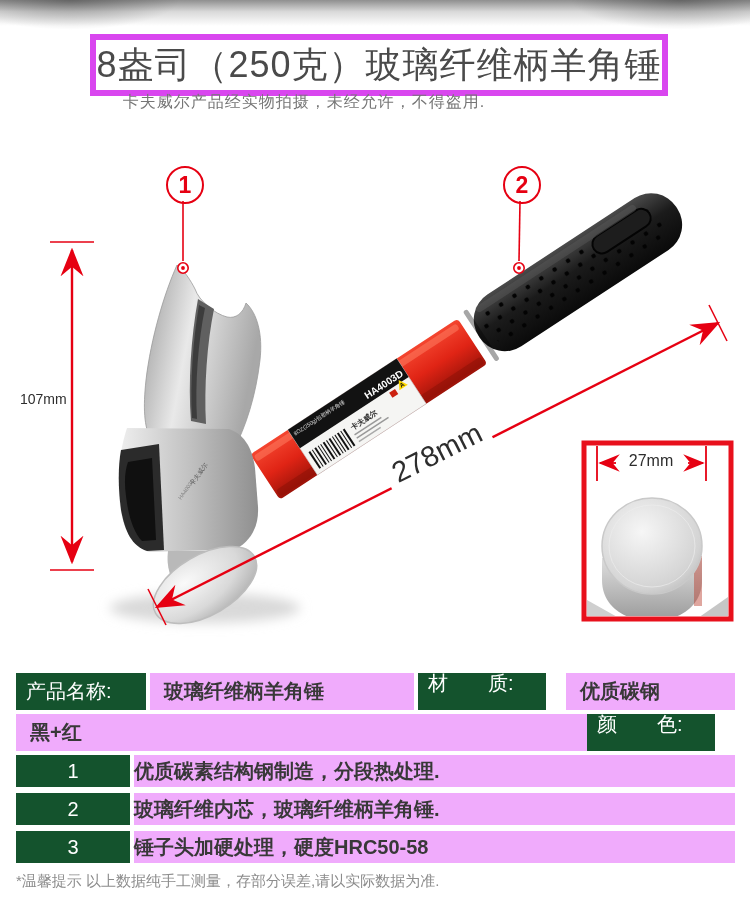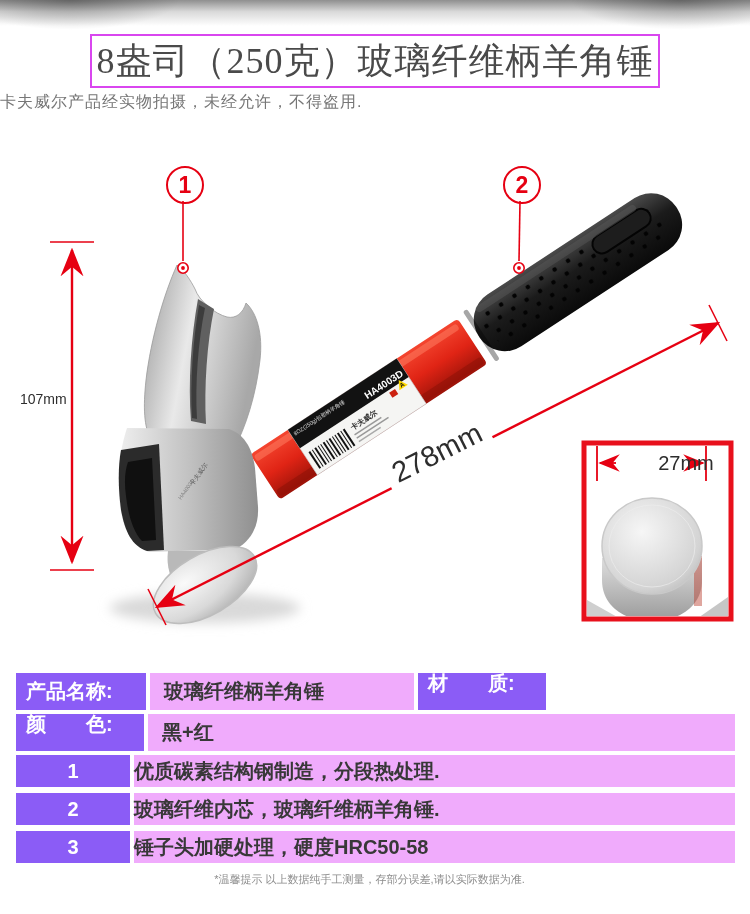--- a/index.html
+++ b/index.html
@@ -6,48 +6,48 @@
   #stage{position:relative;width:750px;height:914px;overflow:hidden;background:#fff;
          font-family:"Liberation Sans","DejaVu Sans",sans-serif;}
   
   .topshade{position:absolute;left:0;top:0;width:750px;height:26px;
             background:linear-gradient(180deg,#8f8f8f 0%,#d9d9d9 45%,#ffffff 100%);}
   .cornershade{position:absolute;top:0;width:220px;height:30px;
                background:radial-gradient(ellipse at top,rgba(0,0,0,.30),rgba(0,0,0,0) 70%);}
   .cornershade.left{left:-40px;} .cornershade.right{right:-40px;}
   
   .titlebox{position:absolute;left:90px;top:34px;width:566px;height:50px;
-            border:2px solid #d946ef;display:flex;align-items:center;justify-content:center;font-family:Liberation Serif, serif;}
+            border:6px solid #d946ef;display:flex;align-items:center;justify-content:center;}
   .titlebox span{font-size:36px;color:#4a4a4a;letter-spacing:1px;white-space:nowrap;}
-  .disclaimer{position:absolute;left:0;top:92px;width:608px;
+  .disclaimer{position:absolute;left:0;top:92px;width:608px;text-align:center;
               font-size:16px;color:#767676;letter-spacing:1px;}
   
   .badge{position:absolute;width:34px;height:34px;border:2px solid #e60012;border-radius:50%;
          display:flex;align-items:center;justify-content:center;
          color:#e60012;font-size:23px;font-weight:bold;background:transparent;z-index:3;}
   .dimlabel{position:absolute;color:#2d2d2d;z-index:3;white-space:nowrap;}
   #dim-h{left:20px;top:391px;font-size:14px;}
   #dim-l{left:437px;top:453px;font-size:29px;background:#fff;padding:0 8px;
          transform:translate(-50%,-50%) rotate(-26.8deg);}
-  #dim-f{left:652px;top:452px;width:68px;text-align:center;font-size:20px;}
+  #dim-f{left:617px;top:452px;width:68px;text-align:center;font-size:16px;}
   svg{position:absolute;left:0;top:0;z-index:1;}
   
   .spec{position:absolute;left:16px;top:673px;width:719px;z-index:2;}
   .srow{display:flex;margin-bottom:4px;height:37px;}
   .frow{display:flex;margin-bottom:6px;height:32px;}
   .cell{display:flex;align-items:center;}
-  .dark{background:#8b5cf6;color:#ffffff;font-weight:bold;font-size:20px;text-align:right;}
+  .dark{background:#14532d;color:#ffffff;font-weight:normal;font-size:20px;text-align:right;}
   .light{background:#f0abfc;color:#383838;font-weight:bold;font-size:20px;}
   .k1{width:114px;padding:0 6px 0 10px;margin-right:4px;white-space:nowrap;overflow:hidden;}
   .v1{width:250px;padding-left:14px;margin-right:4px;}
-  .k2{width:112px;padding:0 6px 16px 10px;margin-right:4px;white-space:nowrap;overflow:hidden;}
+  .k2{width:112px;padding:0 6px 16px 10px;margin-right:20px;white-space:nowrap;overflow:hidden;}
   .v2{flex:1;padding-left:14px;}
   .num{width:114px;justify-content:center;margin-right:4px;}
   .ftext{flex:1;}
-  .note{margin-top:9px;text-align:center;padding-right:12px;color:#8c8c8c;font-size:11px;}
+  .note{margin-top:9px;text-align:left;padding-right:12px;color:#8c8c8c;font-size:15px;}
 </style>
 </head>
 <body>
 
 <div id="stage">
 
   <div class="topshade"></div>
   <div class="cornershade left"></div>
   <div class="cornershade right"></div>
 
@@ -219,24 +219,25 @@
   </div>
   <div class="dimlabel" id="dim-h">107mm</div>
   <div class="dimlabel" id="dim-l">278mm</div>
   <div class="dimlabel" id="dim-f">27mm</div>
 
   <div class="spec">
     <div class="srow">
       <div class="cell dark k1">产品名称:</div>
       <div class="cell light v1">玻璃纤维柄羊角锤</div>
       <div class="cell dark k2">材　　质:</div>
+      <div class="cell light v2">优质碳钢</div>
     </div>
     <div class="srow">
+      <div class="cell light v2">黑+红</div>
       <div class="cell dark k2">颜　　色:</div>
-      <div class="cell light v2">黑+红</div>
     </div>
     <div class="frow">
       <div class="cell dark num">1</div>
       <div class="cell light ftext">优质碳素结构钢制造，分段热处理.</div>
     </div>
     <div class="frow">
       <div class="cell dark num">2</div>
       <div class="cell light ftext">玻璃纤维内芯，玻璃纤维柄羊角锤.</div>
     </div>
     <div class="frow">

